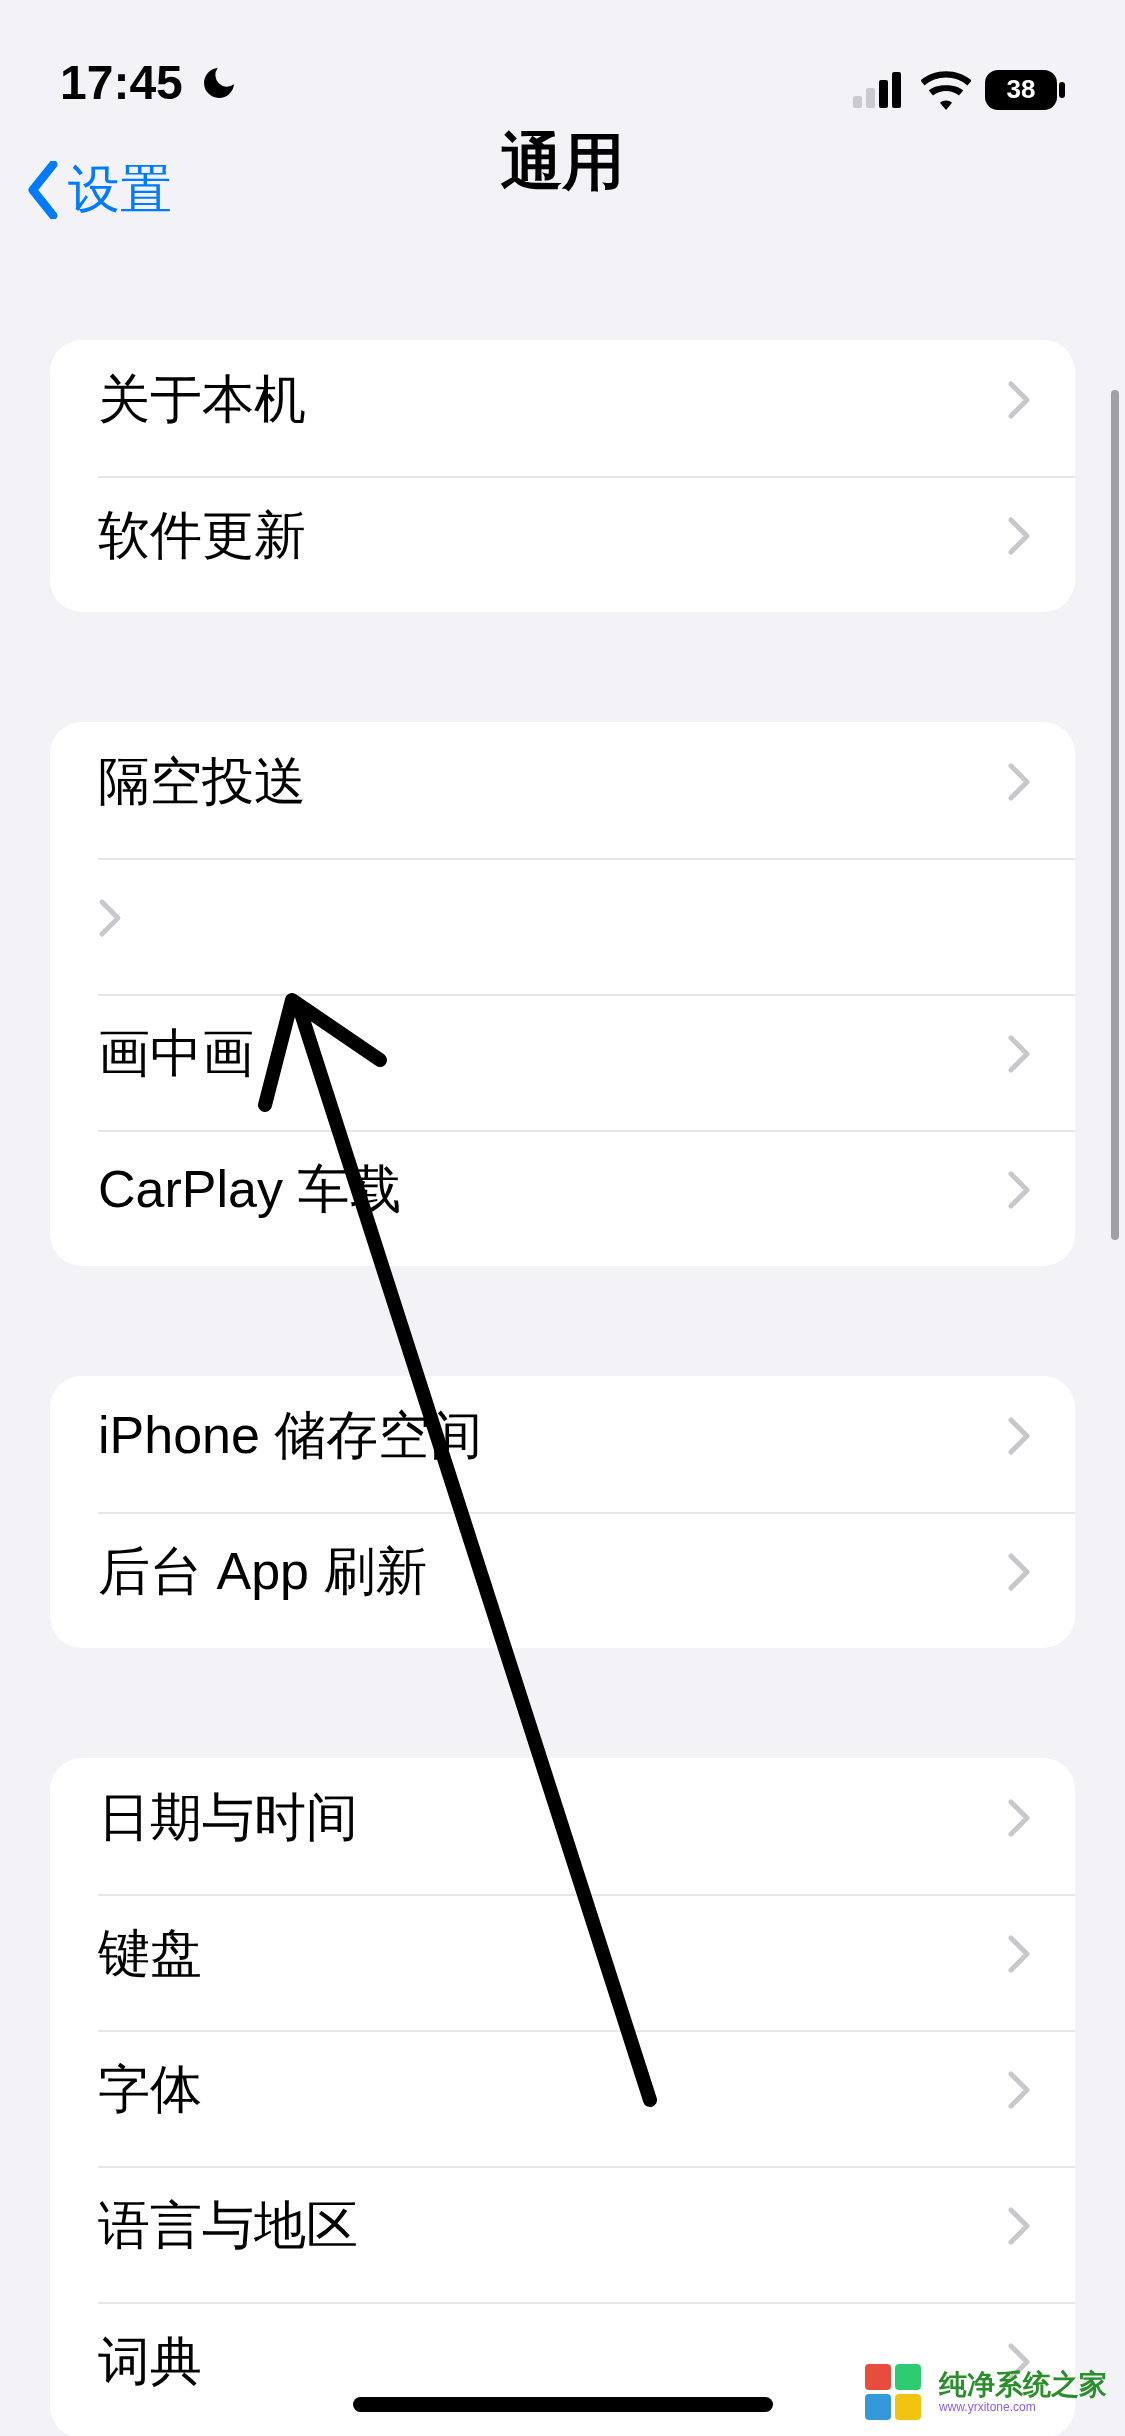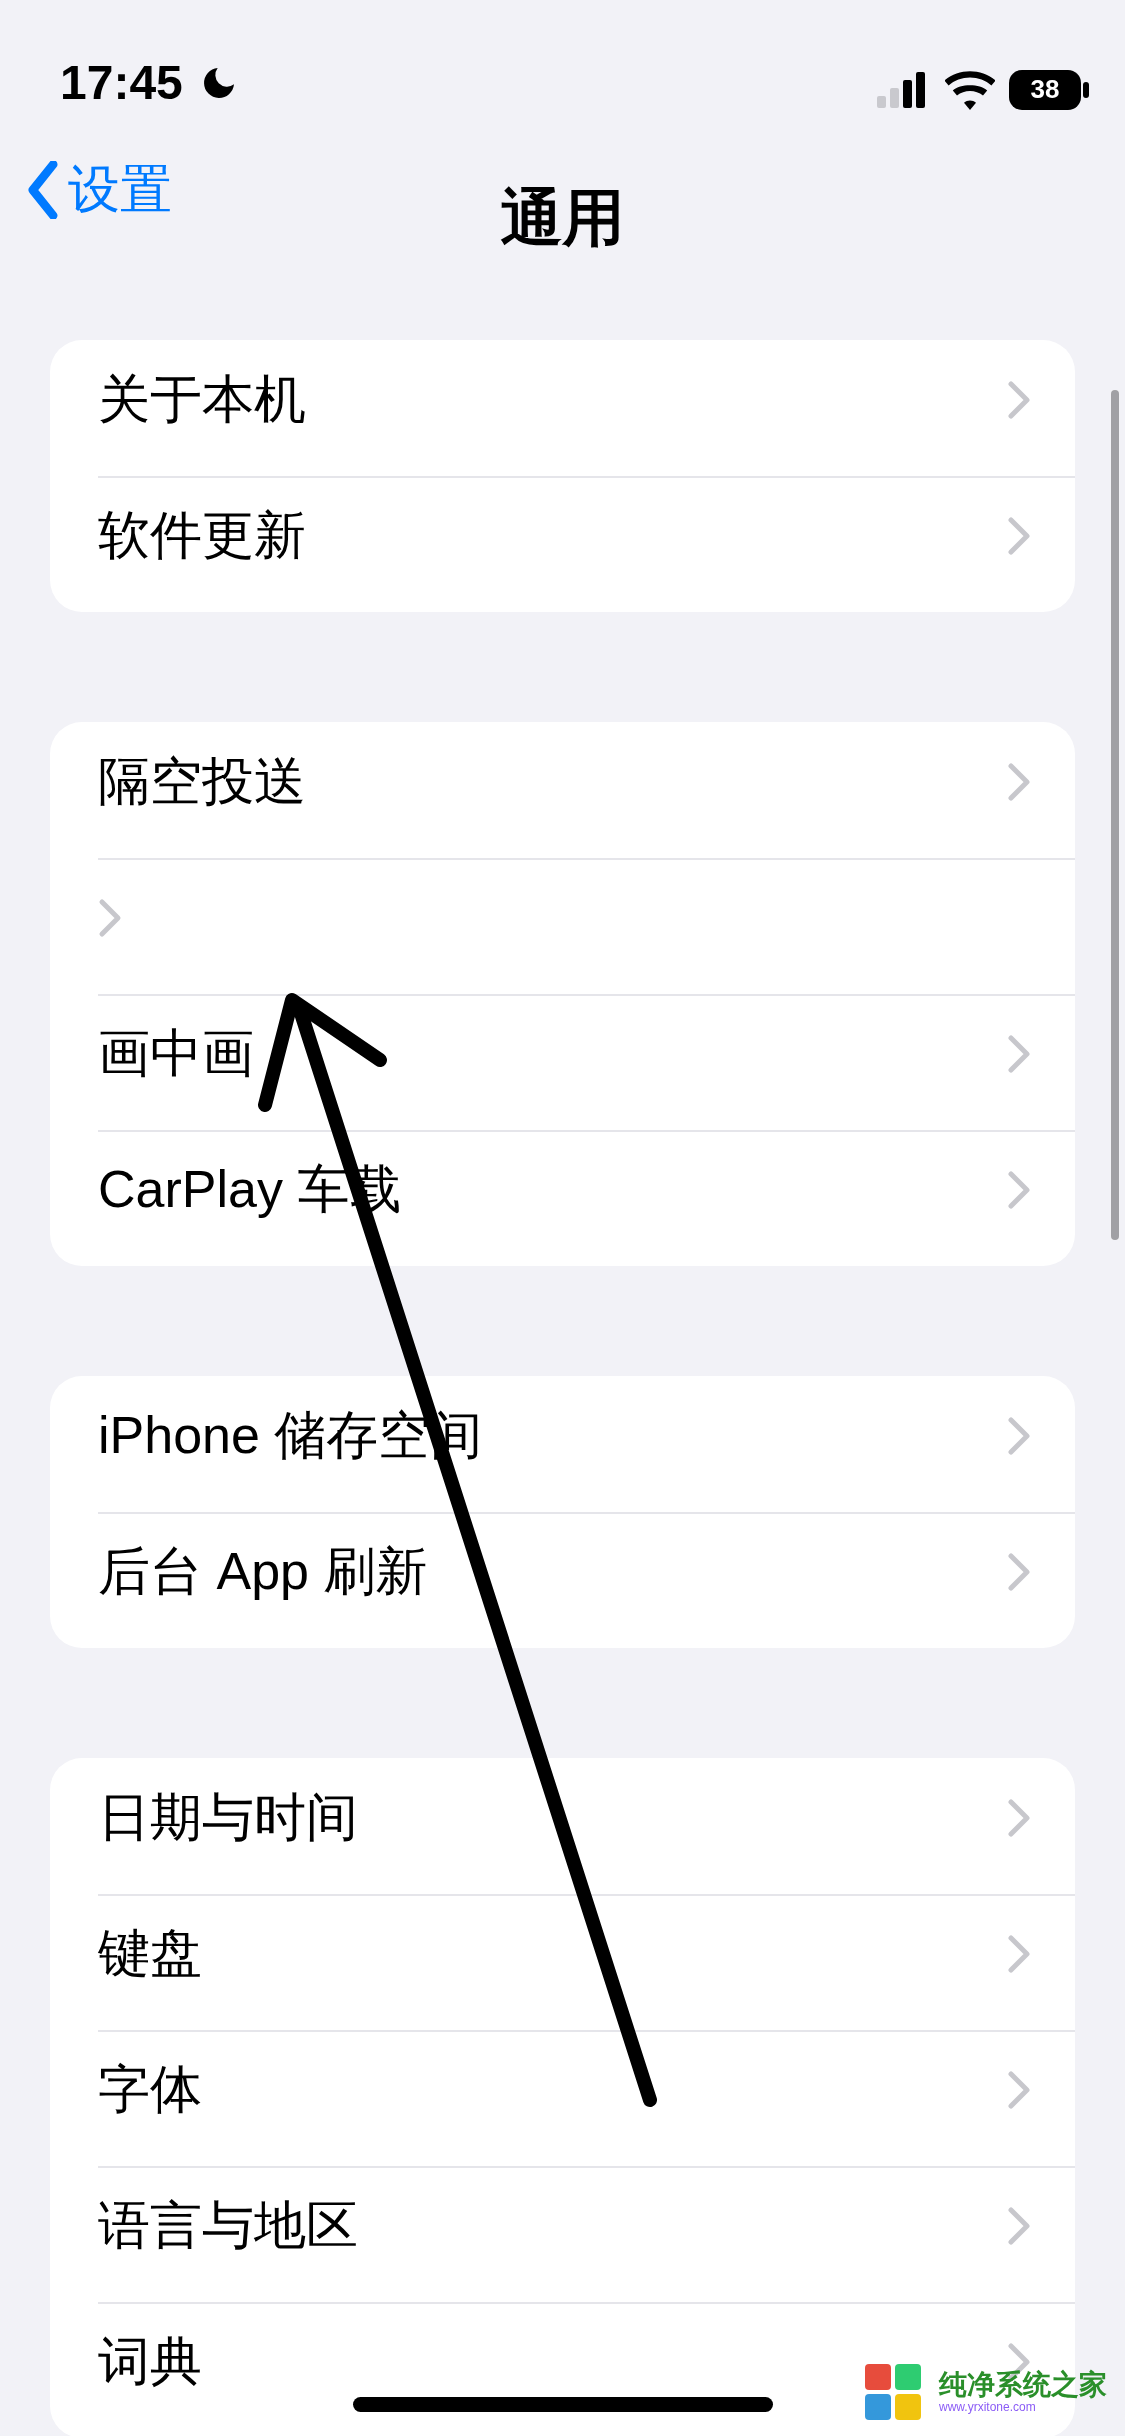--- a/index.html
+++ b/index.html
@@ -16,21 +16,21 @@
       color: #000;
       overflow: hidden;
       position: relative;
     }
     
     .status-bar {
       height: 120px;
       display: flex;
       align-items: flex-end;
       justify-content: space-between;
-      padding: 0 36px 10px 60px;
+      padding: 0 60px 10px 60px;
       font-size: 48px;
       font-weight: 600;
     }
     .status-left {
       display: flex;
       align-items: center;
       gap: 16px;
     }
     .status-right {
       display: flex;
@@ -39,21 +39,21 @@
     }
     .moon-svg { width: 40px; height: 40px; }
     .signal-svg { width: 54px; height: 36px; }
     .wifi-svg { width: 50px; height: 40px; }
     .battery-svg { width: 80px; height: 40px; }
     
     .nav-bar {
       height: 140px;
       position: relative;
       display: flex;
-      align-items: flex-end;
+      align-items: flex-start;
       justify-content: center;
     }
     .back-button {
       position: absolute;
       left: 24px;
       top: 50%;
       transform: translateY(-50%);
       display: flex;
       align-items: center;
       gap: 6px;

